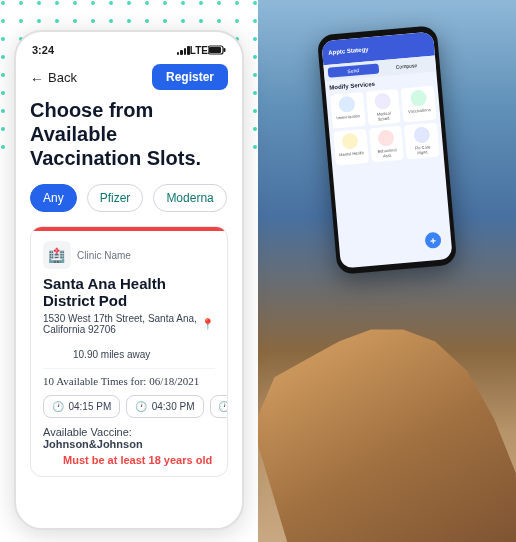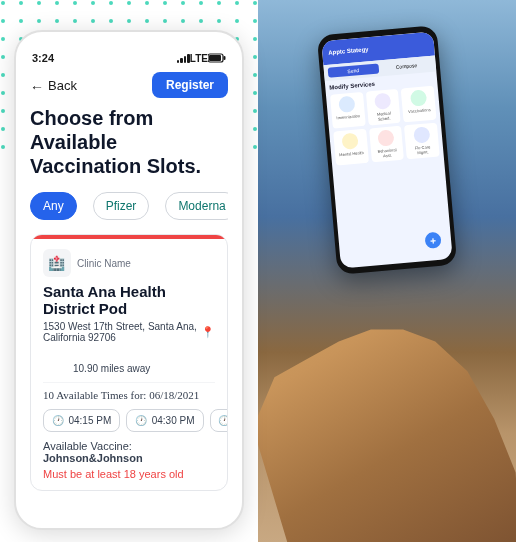--- a/index.html
+++ b/index.html
@@ -165,21 +165,21 @@
       border-radius: 28px;
       box-shadow: 0 4px 24px rgba(0,0,0,0.15);
       overflow: hidden;
       border: 2px solid #e0e0e0;
     }
 
     .status-bar {
       display: flex;
       justify-content: space-between;
       align-items: center;
-      padding: 20px 16px 4px;
+      padding: 12px 16px 4px;
       font-size: 11px;
       font-weight: 600;
       color: #1a1a1a;
     }
 
     .status-right {
       display: flex;
       align-items: center;
       gap: 0;
       font-size: 10px;
@@ -236,21 +236,21 @@
     .main-title {
       font-size: 20px;
       font-weight: 700;
       color: #0f172a;
       line-height: 1.2;
       margin-bottom: 14px;
     }
 
     .filter-row {
       display: flex;
-      gap: 16px;
+      gap: 10px;
       margin-bottom: 14px;
       overflow: hidden;
     }
 
     .filter-chip {
       padding: 6px 12px;
       border-radius: 20px;
       font-size: 12px;
       font-weight: 500;
       border: 1px solid #d1d5db;
@@ -309,21 +309,21 @@
     .clinic-name {
       font-size: 15px;
       font-weight: 800;
       color: #0f172a;
       margin-bottom: 4px;
     }
 
     .clinic-address {
       font-size: 10px;
       color: #374151;
-      margin-bottom: 20px;
+      margin-bottom: 14px;
       display: flex;
       align-items: center;
       gap: 3px;
     }
 
     .location-pin {
       color: #2563eb;
       font-size: 11px;
     }
 
@@ -378,21 +378,22 @@
 
     .vaccine-name {
       color: #374151;
       font-weight: 600;
       text-align: right;
     }
 
     .age-warning {
       font-size: 11px;
       color: #ef4444;
-      font-weight: 400;
+      font-weight: 700;
+      margin-left: 20px;
     }
 
     
     .dots-pattern {
       position: absolute;
       top: 0;
       left: 0;
       z-index: 0;
     }
   </style>

